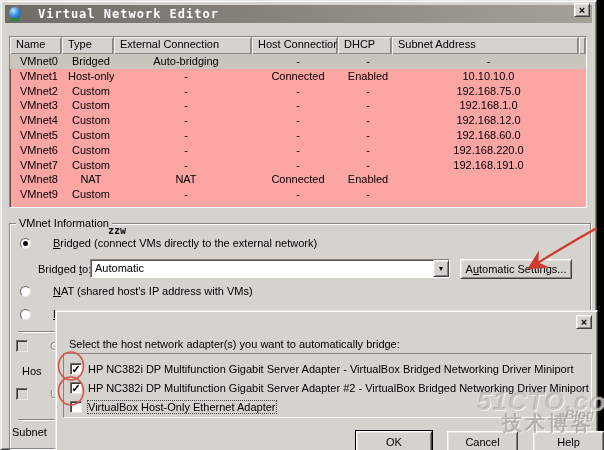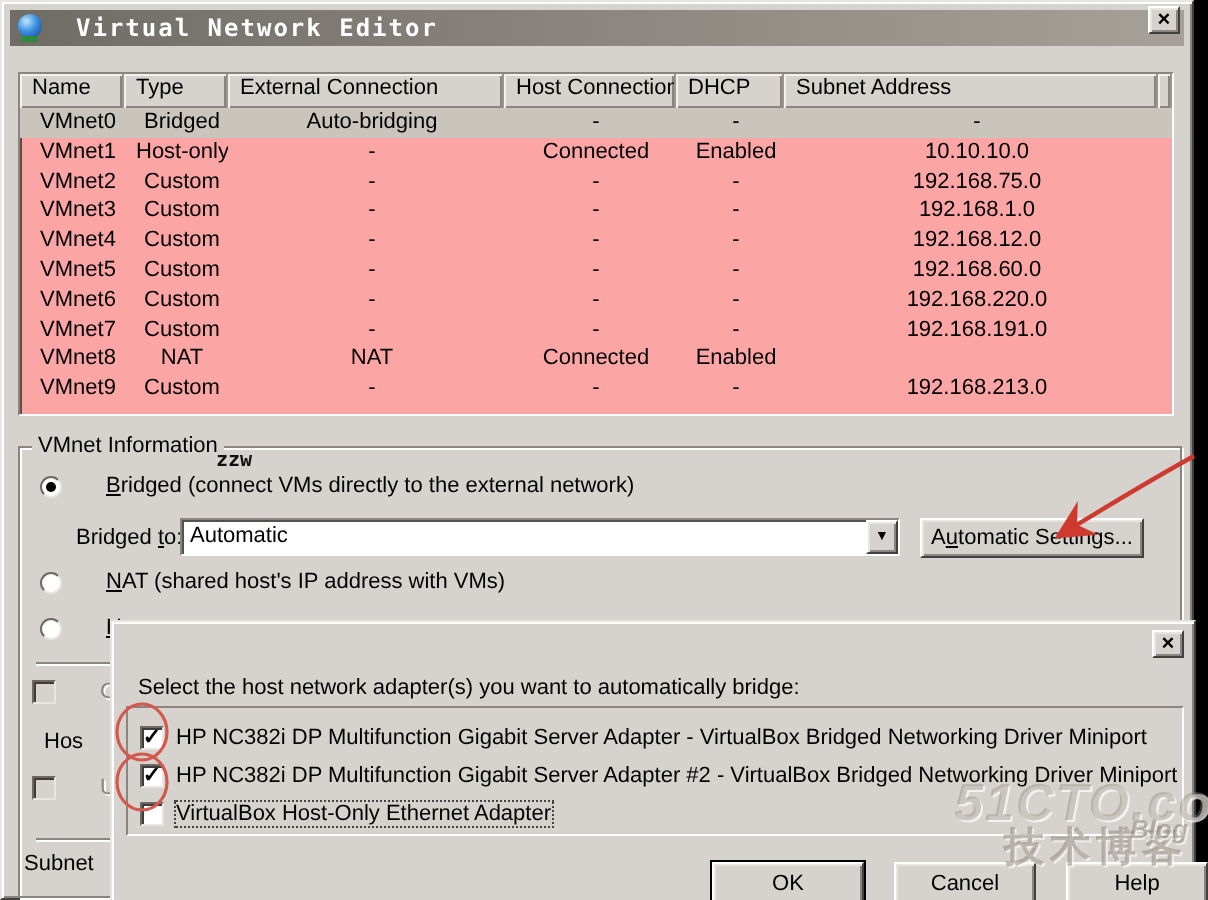--- a/index.html
+++ b/index.html
@@ -192,21 +192,20 @@
             <div class="lv-cell c2">NAT</div>
             <div class="lv-cell c3">Connected</div>
             <div class="lv-cell c4">Enabled</div>
           </div>
           <div class="lv-row">
             <div class="lv-cell c0">VMnet9</div>
             <div class="lv-cell c1">Custom</div>
             <div class="lv-cell c2">-</div>
             <div class="lv-cell c3">-</div>
             <div class="lv-cell c4">-</div>
-            <div class="lv-cell c5">192.168.213.0</div>
           </div>
         </div>
     </div>
 
     <div class="groupbox" style="left:8px;top:222px;width:582px;height:226px;">
       <span class="group-label">VMnet Information</span>
 
       <div class="row-line" style="left:10px;top:13px;">
         <span class="radio on"></span>
         <span><span></span><u>B</u><span>ridged (connect VMs directly to the external network)</span></span>

